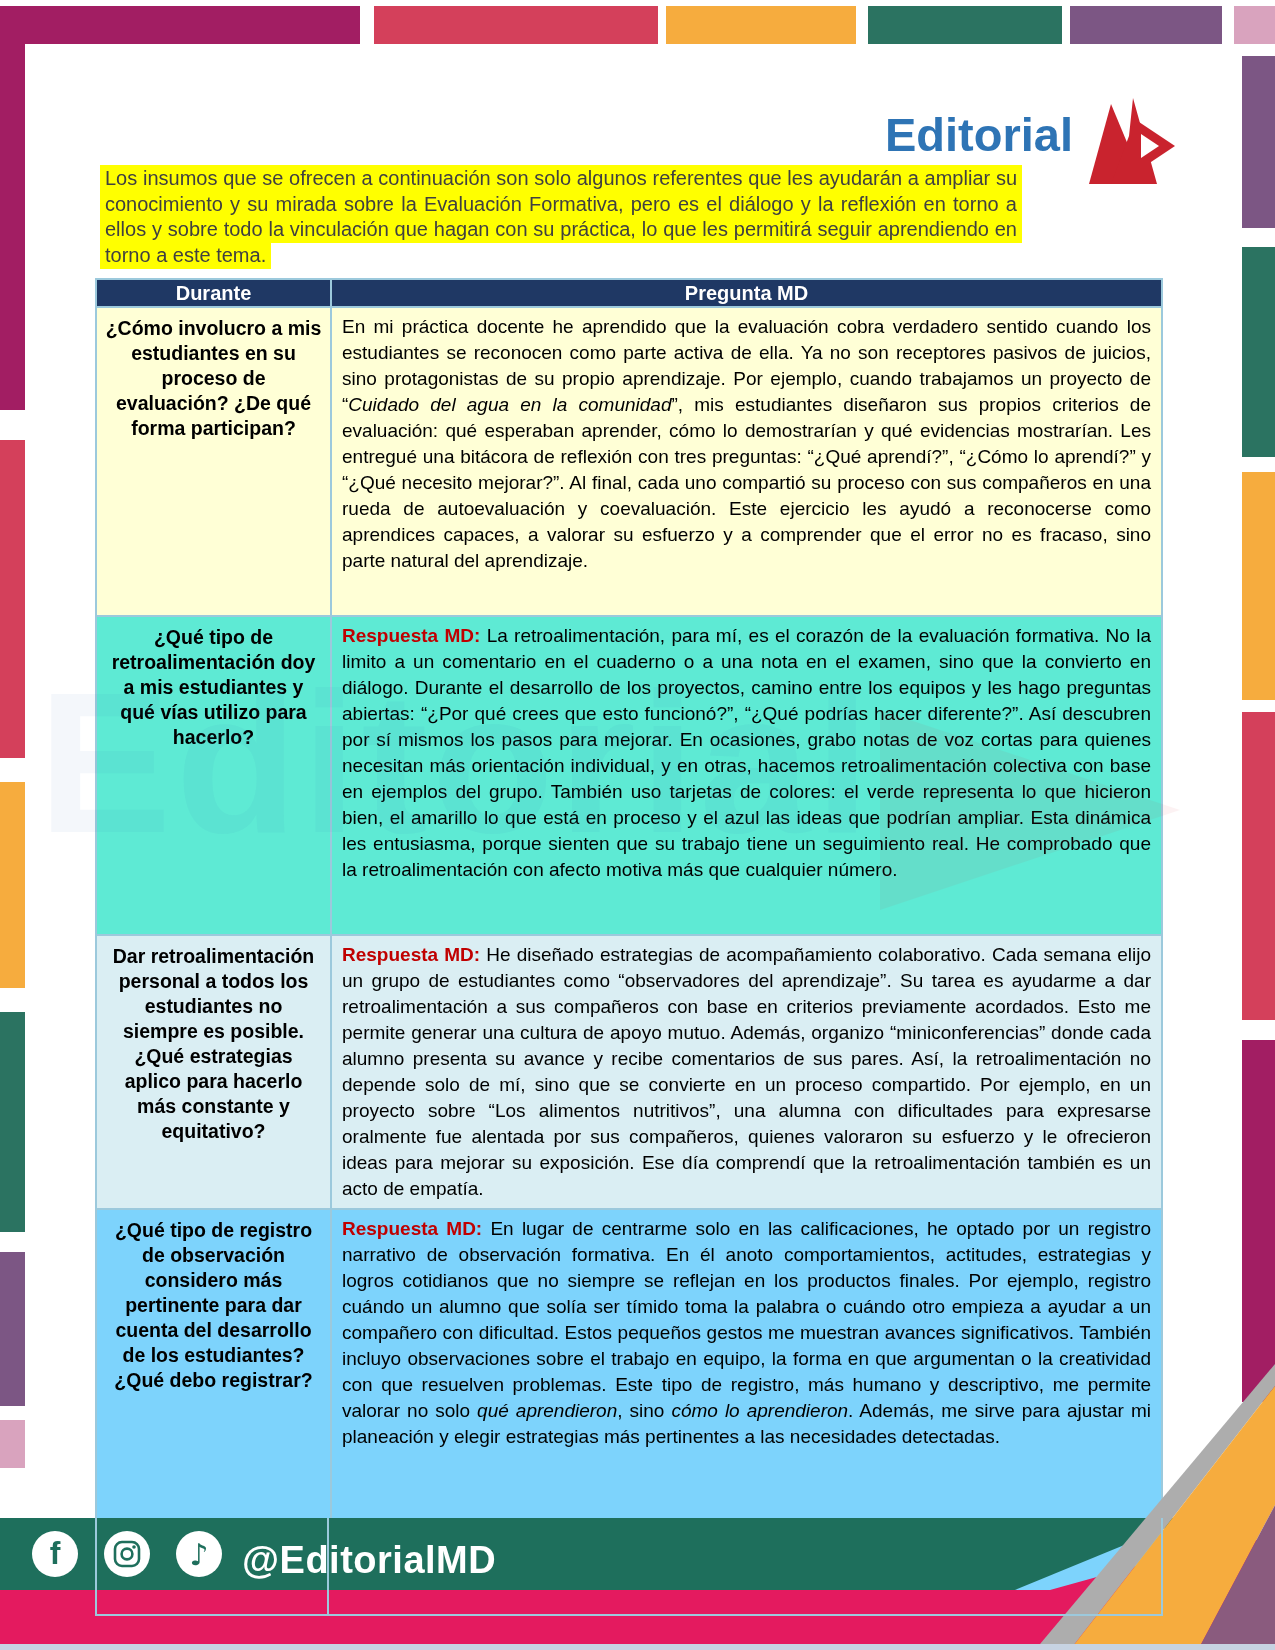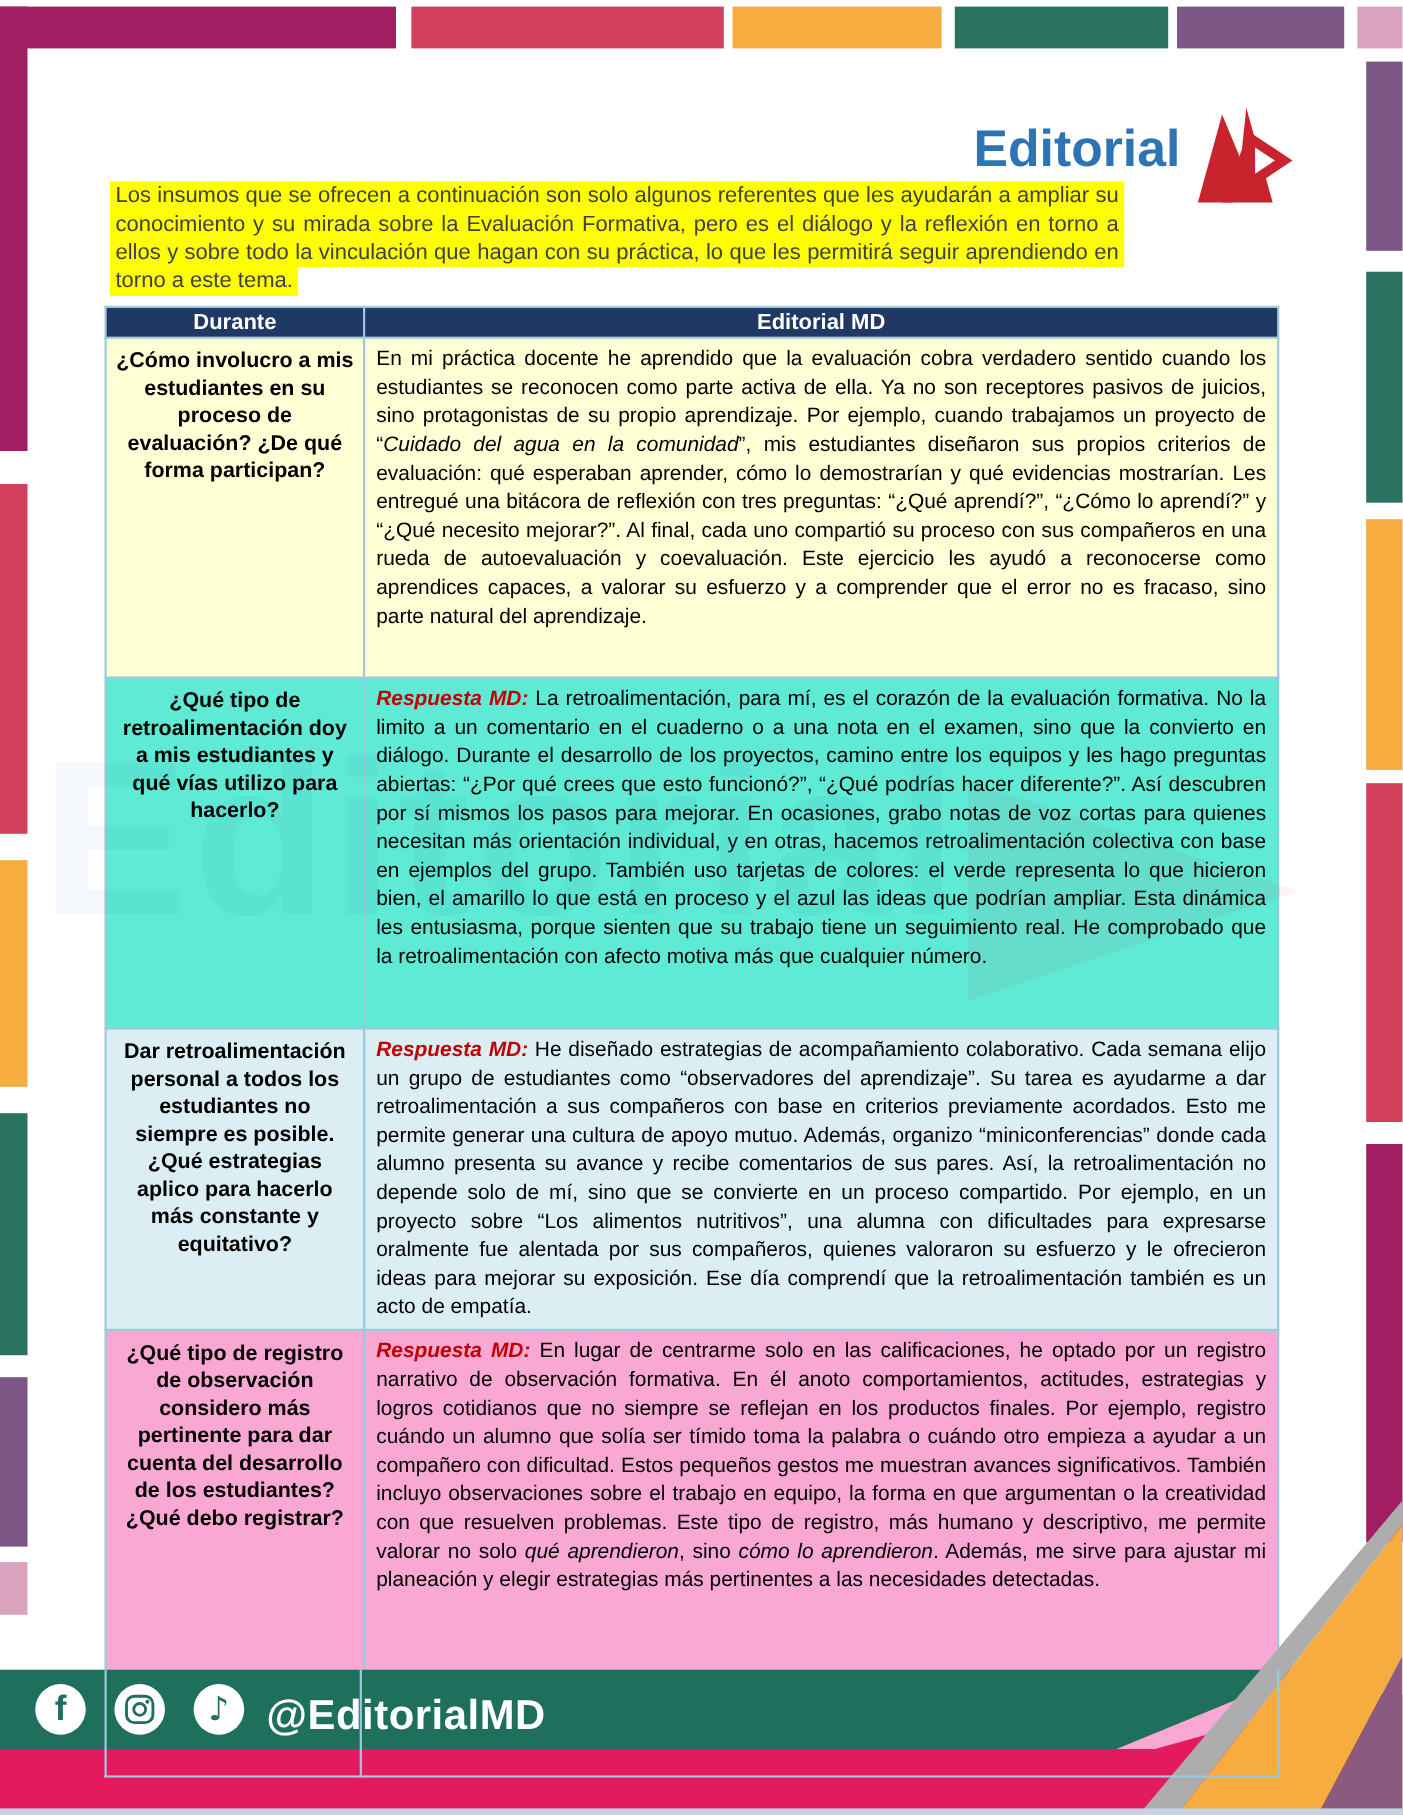--- a/index.html
+++ b/index.html
@@ -50,21 +50,21 @@
   }
   .qa-table td{border:2px solid var(--border-blue);vertical-align:top;}
   .qa-table tbody tr:nth-child(1){height:309px;}
   .qa-table tbody tr:nth-child(2){height:319px;}
   .qa-table tbody tr:nth-child(3){height:248px;}
   .qcell{font-weight:bold;text-align:center;font-size:19.5px;line-height:25px;
          padding:8px 8px;color:#000;}
   .acell{font-size:19px;line-height:26px;text-align:justify;padding:6px 10px;color:#000;}
   .acell .b{font-weight:bold;}
   .acell .i{font-style:italic;}
-  .acell .red{color:var(--answer-red);font-weight:bold;font-style:italic;}
+  .acell .red{color:var(--answer-red);font-weight:bold;}
 
   .wm{position:absolute;left:38px;top:648px;font-size:200px;font-weight:bold;
       letter-spacing:4px;color:rgba(46,116,181,0.055);z-index:3;pointer-events:none;
       white-space:nowrap;}
   .wm-red{position:absolute;left:880px;top:700px;z-index:3;pointer-events:none;}
 
   .footer-svg{position:absolute;left:0;top:1490px;z-index:5;}
   .stripes-svg{position:absolute;left:1000px;top:1360px;z-index:6;}
 
   .tline{position:absolute;background:var(--border-blue);z-index:7;}
@@ -121,37 +121,37 @@
 
 <div class="wm">Editorial</div>
 <svg class="wm-red" width="300" height="220">
   <polygon points="0,10 300,110 0,210" fill="rgba(201,35,46,0.06)"></polygon>
 </svg>
 
 <table class="qa-table">
   <thead>
     <tr>
       <th style="width:233px">Durante</th>
-      <th>Editorial MD</th>
+      <th>Pregunta MD</th>
     </tr>
   </thead>
   <tbody>
       <tr style="background: rgb(255, 255, 214);">
         <td class="qcell">¿Cómo involucro a mis estudiantes en su proceso de evaluación? ¿De qué forma participan?</td>
         <td class="acell"><span>En mi práctica docente he aprendido que la evaluación cobra verdadero sentido cuando los estudiantes se reconocen como parte activa de ella. Ya no son receptores pasivos de juicios, sino protagonistas de su propio aprendizaje. Por ejemplo, cuando trabajamos un proyecto de “</span><span class="i">Cuidado del agua en la comunidad</span><span>”, mis estudiantes diseñaron sus propios criterios de evaluación: qué esperaban aprender, cómo lo demostrarían y qué evidencias mostrarían. Les entregué una bitácora de reflexión con tres preguntas: “¿Qué aprendí?”, “¿Cómo lo aprendí?” y “¿Qué necesito mejorar?”. Al final, cada uno compartió su proceso con sus compañeros en una rueda de autoevaluación y coevaluación. Este ejercicio les ayudó a reconocerse como aprendices capaces, a valorar su esfuerzo y a comprender que el error no es fracaso, sino parte natural del aprendizaje.</span></td>
       </tr>
       <tr style="background: #5eead4;">
         <td class="qcell">¿Qué tipo de retroalimentación doy a mis estudiantes y qué vías utilizo para hacerlo?</td>
         <td class="acell"><span class="b red">Respuesta MD:</span><span> La retroalimentación, para mí, es el corazón de la evaluación formativa. No la limito a un comentario en el cuaderno o a una nota en el examen, sino que la convierto en diálogo. Durante el desarrollo de los proyectos, camino entre los equipos y les hago preguntas abiertas: “¿Por qué crees que esto funcionó?”, “¿Qué podrías hacer diferente?”. Así descubren por sí mismos los pasos para mejorar. En ocasiones, grabo notas de voz cortas para quienes necesitan más orientación individual, y en otras, hacemos retroalimentación colectiva con base en ejemplos del grupo. También uso tarjetas de colores: el verde representa lo que hicieron bien, el amarillo lo que está en proceso y el azul las ideas que podrían ampliar. Esta dinámica les entusiasma, porque sienten que su trabajo tiene un seguimiento real. He comprobado que la retroalimentación con afecto motiva más que cualquier número.</span></td>
       </tr>
       <tr style="background: rgb(218, 238, 243);">
         <td class="qcell">Dar retroalimentación personal a todos los estudiantes no siempre es posible. ¿Qué estrategias aplico para hacerlo más constante y equitativo?</td>
         <td class="acell"><span class="b red">Respuesta MD:</span><span> He diseñado estrategias de acompañamiento colaborativo. Cada semana elijo un grupo de estudiantes como “observadores del aprendizaje”. Su tarea es ayudarme a dar retroalimentación a sus compañeros con base en criterios previamente acordados. Esto me permite generar una cultura de apoyo mutuo. Además, organizo “miniconferencias” donde cada alumno presenta su avance y recibe comentarios de sus pares. Así, la retroalimentación no depende solo de mí, sino que se convierte en un proceso compartido. Por ejemplo, en un proyecto sobre “Los alimentos nutritivos”, una alumna con dificultades para expresarse oralmente fue alentada por sus compañeros, quienes valoraron su esfuerzo y le ofrecieron ideas para mejorar su exposición. Ese día comprendí que la retroalimentación también es un acto de empatía.</span></td>
       </tr>
-      <tr style="background: #f9a8d4;">
+      <tr style="background: #7dd3fc;">
         <td class="qcell">¿Qué tipo de registro de observación considero más pertinente para dar cuenta del desarrollo de los estudiantes? ¿Qué debo registrar?</td>
         <td class="acell"><span class="b red">Respuesta MD:</span><span> En lugar de centrarme solo en las calificaciones, he optado por un registro narrativo de observación formativa. En él anoto comportamientos, actitudes, estrategias y logros cotidianos que no siempre se reflejan en los productos finales. Por ejemplo, registro cuándo un alumno que solía ser tímido toma la palabra o cuándo otro empieza a ayudar a un compañero con dificultad. Estos pequeños gestos me muestran avances significativos. También incluyo observaciones sobre el trabajo en equipo, la forma en que argumentan o la creatividad con que resuelven problemas. Este tipo de registro, más humano y descriptivo, me permite valorar no solo </span><span class="i">qué aprendieron</span><span>, sino </span><span class="i">cómo lo aprendieron</span><span>. Además, me sirve para ajustar mi planeación y elegir estrategias más pertinentes a las necesidades detectadas.</span></td>
       </tr>
     </tbody>
 </table>
 
 <svg class="footer-svg" width="1275" height="160" viewBox="0 0 1275 160">
   <polygon points="0,100 1050,100 1230,50 1275,50 1275,160 0,160" fill="var(--footer-pink)"></polygon>
   <polygon points="0,28 1190,28 1015,100 0,100" fill="var(--footer-teal)"></polygon>
 </svg>

